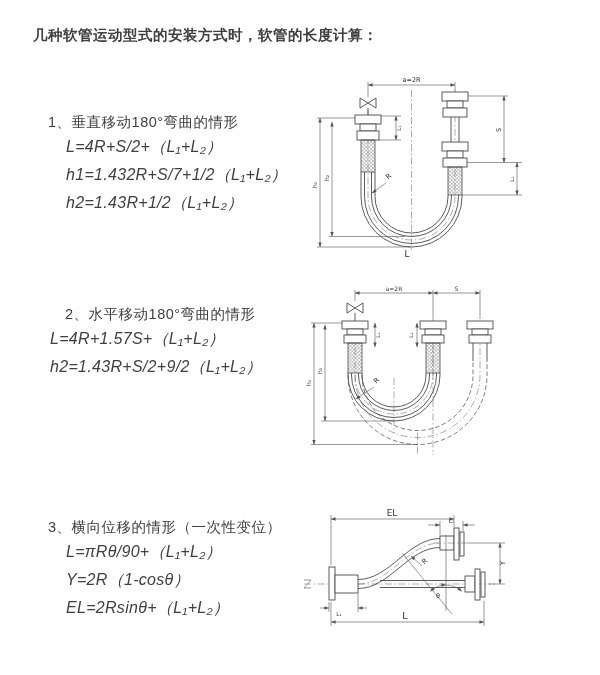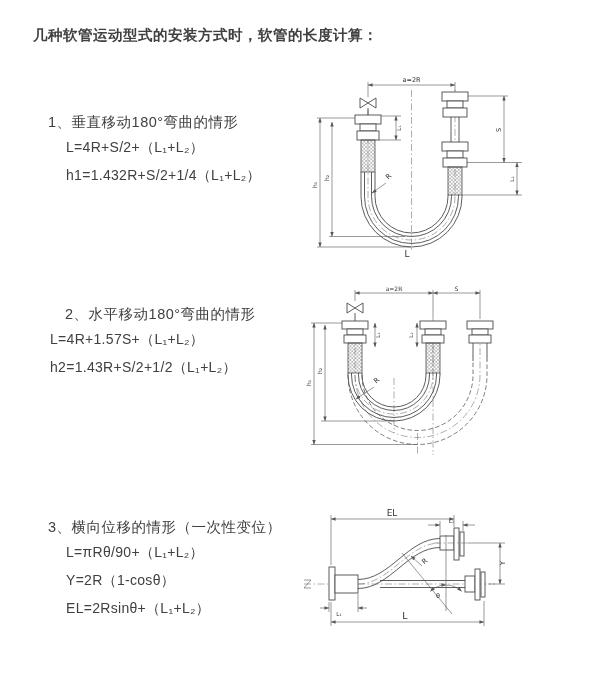--- a/index.html
+++ b/index.html
@@ -1,47 +1,48 @@
 <!DOCTYPE html>
 <html><head>
 <meta charset="utf-8">
 <style>
   html,body{margin:0;padding:0;background:#ffffff;}
   .page{position:relative;width:600px;height:675px;background:#fff;overflow:hidden;
         font-family:"Liberation Sans","DejaVu Sans",sans-serif;color:#404040;padding-left:44px;}
   .doc-title{position:absolute;left:33px;top:26px;font-size:14.5px;font-weight:700;letter-spacing:.5px;}
   .sec-heading{position:absolute;font-size:14.5px;font-weight:400;letter-spacing:.5px;}
-  .formulas{position:absolute;font-size:14px;font-weight:400;letter-spacing:.3px;line-height:28px;}
+  .formulas{position:absolute;font-size:16px;font-weight:400;letter-spacing:.3px;line-height:28px;font-style:italic;}
   .diagram{position:absolute;}
   
   .ln{fill:none;stroke:#4b4b4b;stroke-width:.9;}
   .thin{fill:none;stroke:#555;stroke-width:.6;}
   .cl{fill:none;stroke:#6a6a6a;stroke-width:.55;stroke-dasharray:7 2.5 1.5 2.5;}
   .dsh{fill:none;stroke:#5a5a5a;stroke-width:.8;stroke-dasharray:4.5 2.5;}
   .dim{fill:none;stroke:#555;stroke-width:.6;}
   .fw{fill:#ffffff;stroke:#4b4b4b;stroke-width:.9;}
   text.dt{fill:#333;font-family:"DejaVu Sans","Liberation Sans",sans-serif;}
 </style>
 </head>
 <body>
 
 <div class="page">
 
   <div class="doc-title">几种软管运动型式的安装方式时，软管的长度计算：</div>
 
   <div class="sec-heading" style="left:48px;top:113px">1、垂直移动180°弯曲的情形</div>
   <div class="formulas" style="left:66px;top:133px">
     <div>L=4R+S/2+（L₁+L₂）</div>
-    <div>h1=1.432R+S/2+1/4（L₁+L₂）</div>
+    <div>h1=1.432R+S/7+1/2（L₁+L₂）</div>
+    <div>h2=1.43R+1/2（L₁+L₂）</div>
   </div>
 
   <div class="sec-heading" style="left:65px;top:305px">2、水平移动180°弯曲的情形</div>
   <div class="formulas" style="left:50px;top:325px">
     <div>L=4R+1.57S+（L₁+L₂）</div>
-    <div>h2=1.43R+S/2+1/2（L₁+L₂）</div>
+    <div>h2=1.43R+S/2+9/2（L₁+L₂）</div>
   </div>
 
   <div class="sec-heading" style="left:48px;top:518px">3、横向位移的情形（一次性变位）</div>
   <div class="formulas" style="left:66px;top:538px">
     <div>L=πRθ/90+（L₁+L₂）</div>
     <div>Y=2R（1-cosθ）</div>
     <div>EL=2Rsinθ+（L₁+L₂）</div>
   </div>
 
   <svg class="diagram" style="left:310px;top:70px" width="270" height="195" viewBox="0 0 270 195">

